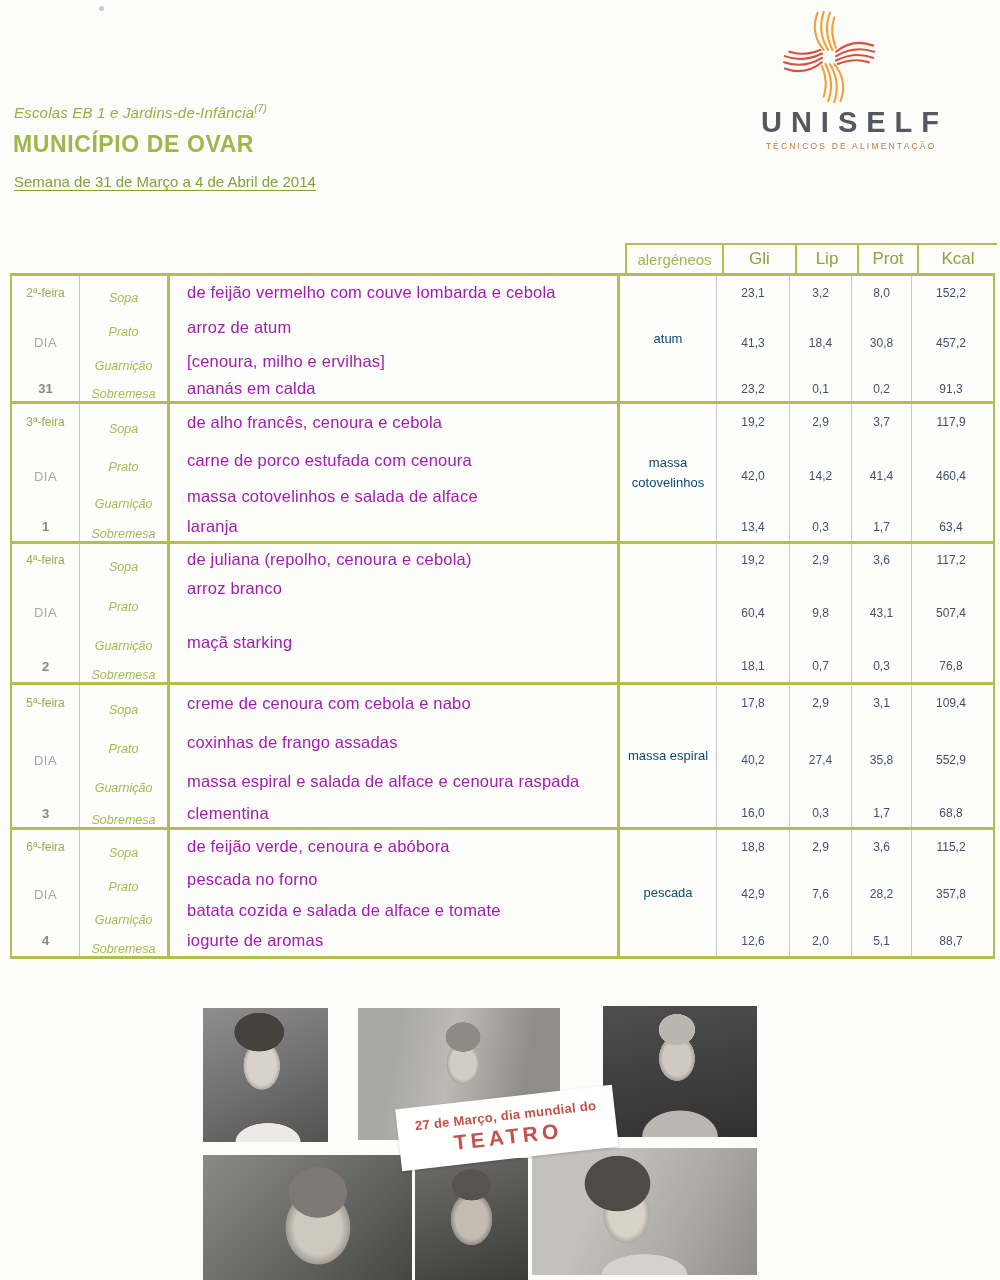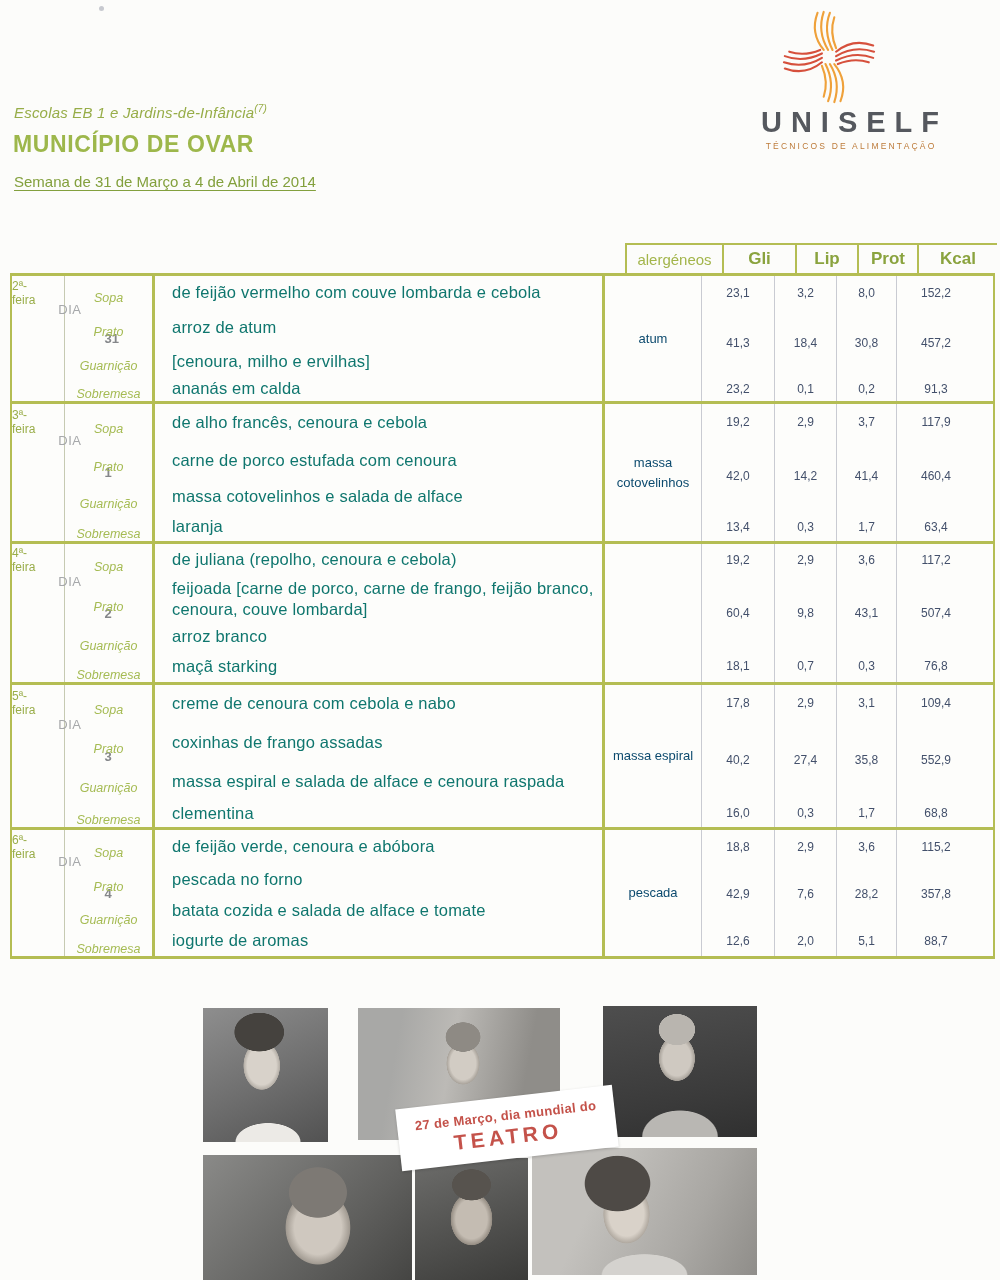--- a/index.html
+++ b/index.html
@@ -32,35 +32,35 @@
   .logo-tagline{position:absolute;left:8px;top:141px;width:214px;text-align:center;
     font-size:8.5px;color:#bd7b3a;letter-spacing:2.2px;text-indent:2.2px;}
 
   
   .thead{position:absolute;left:625px;top:243px;width:372px;height:30px;
     border-top:2px solid #b4bd53;display:flex;box-sizing:border-box;}
   .thead .th{display:flex;align-items:center;justify-content:center;
     border-left:2px solid #b4bd53;box-sizing:border-box;height:100%;}
   .th-allerg{width:97px;font-size:15px;color:#a3b54b;}
   .th-gli{width:73px;}.th-lip{width:62px;}.th-prot{width:60px;}.th-kcal{width:80px;}
-  .th-bold{font-size:17px;font-weight:bold;color:#8aa33e;}
+  .th-bold{font-size:17px;font-weight:normal;color:#8aa33e;}
 
   
   .menu-table{position:absolute;left:10px;top:273px;width:985px;box-sizing:border-box;
     border:2px solid #b4bd53;border-top-width:3px;border-bottom-width:3px;background:#fdfdfb;}
   .day-block{display:flex;box-sizing:border-box;position:relative;}
   .day-block.sep{border-bottom:3px solid #b4bd53;}
   .b1{height:128px;--r1:33px;--r2:37px;--r3:30px;}
   .b2{height:140px;--r1:36px;--r2:40px;--r3:32px;}
   .b3{height:141px;--r1:31px;--r2:48px;--r3:27px;}
   .b4{height:145px;--r1:36px;--r2:42px;--r3:36px;}
   .b5{height:126px;--r1:33px;--r2:33px;--r3:29px;}
 
   .col{box-sizing:border-box;height:100%;}
-  .c-day{width:53px;border-right:1px solid #c6cab2;display:flex;flex-direction:row;gap:23px;}
+  .c-day{width:68px;border-right:1px solid #c6cab2;display:flex;flex-direction:column;}
   .c-labels{width:90px;border-right:3px solid #b4bd53;display:flex;flex-direction:column;}
   .c-dishes{width:450px;border-right:3px solid #b4bd53;display:flex;flex-direction:column;}
   .c-allerg{width:97px;border-right:1px solid #c9cbd2;display:flex;align-items:center;
     justify-content:center;text-align:center;font-size:13px;color:#0c4a6e;line-height:1.5;}
   .c-num{display:flex;flex-direction:column;border-right:1px solid #c9cbd2;}
   .c-num.last{border-right:none;}
   .w-gli{width:73px;}.w-lip{width:62px;}.w-prot{width:60px;}.w-kcal{width:78px;}
 
   .r1{height:var(--r1);}
   .rmid{height:calc(var(--r2) + var(--r3));}
@@ -68,21 +68,21 @@
   .r3{height:var(--r3);}
   .rlast{flex:1;}
   .vc{display:flex;align-items:center;}
   .hc{justify-content:center;}
 
   .weekday{font-size:12px;color:#99ad49;}
   .dia{font-size:13px;color:#a6a8aa;letter-spacing:.5px;}
   .daynum{font-size:13px;font-weight:bold;color:#85878a;}
 
   .rlab{font-size:12.5px;font-style:italic;color:#a5bb53;margin-top:12px;}
-  .dish{font-size:16.5px;color:#0f766e;padding-left:17px;padding-right:6px;
+  .dish{font-size:16.5px;color:#a21caf;padding-left:17px;padding-right:6px;
     line-height:1.25;letter-spacing:.2px;}
   .val{font-size:12px;color:#43506b;}
 
   
   .photo{position:absolute;background-color:#9a9a9a;}
   .p1{left:203px;top:1008px;width:125px;height:134px;background:
     radial-gradient(ellipse 36px 28px at 45% 18%, #45423e 68%, rgba(0,0,0,0) 70%),
     radial-gradient(ellipse 25px 33px at 47% 43%, #d8d2ca 58%, #b5afa7 72%, rgba(0,0,0,0) 74%),
     radial-gradient(ellipse 55px 32px at 52% 100%, #eceae6 58%, rgba(0,0,0,0) 60%),
     linear-gradient(155deg,#8e8e8e,#6e6e6e 55%,#525252);}
@@ -248,21 +248,20 @@
         <div class="rlast vc hc daynum">2</div>
       </div>
       <div class="col c-labels">
         <div class="r1 vc hc rlab">Sopa</div>
         <div class="r2 vc hc rlab">Prato</div>
         <div class="r3 vc hc rlab">Guarnição</div>
         <div class="rlast vc hc rlab">Sobremesa</div>
       </div>
       <div class="col c-dishes">
         <div class="r1 vc dish">de juliana (repolho, cenoura e cebola)</div>
-        <div class="r2 vc dish">feijoada [carne de porco, carne de frango, feijão branco, cenoura, couve lombarda]</div>
         <div class="r3 vc dish">arroz branco</div>
         <div class="rlast vc dish">maçã starking</div>
       </div>
       <div class="col c-allerg"></div>
       <div class="col c-num w-gli">
         <div class="r1 vc hc val">19,2</div>
         <div class="rmid vc hc val">60,4</div>
         <div class="rlast vc hc val">18,1</div>
       </div>
       <div class="col c-num w-lip">

